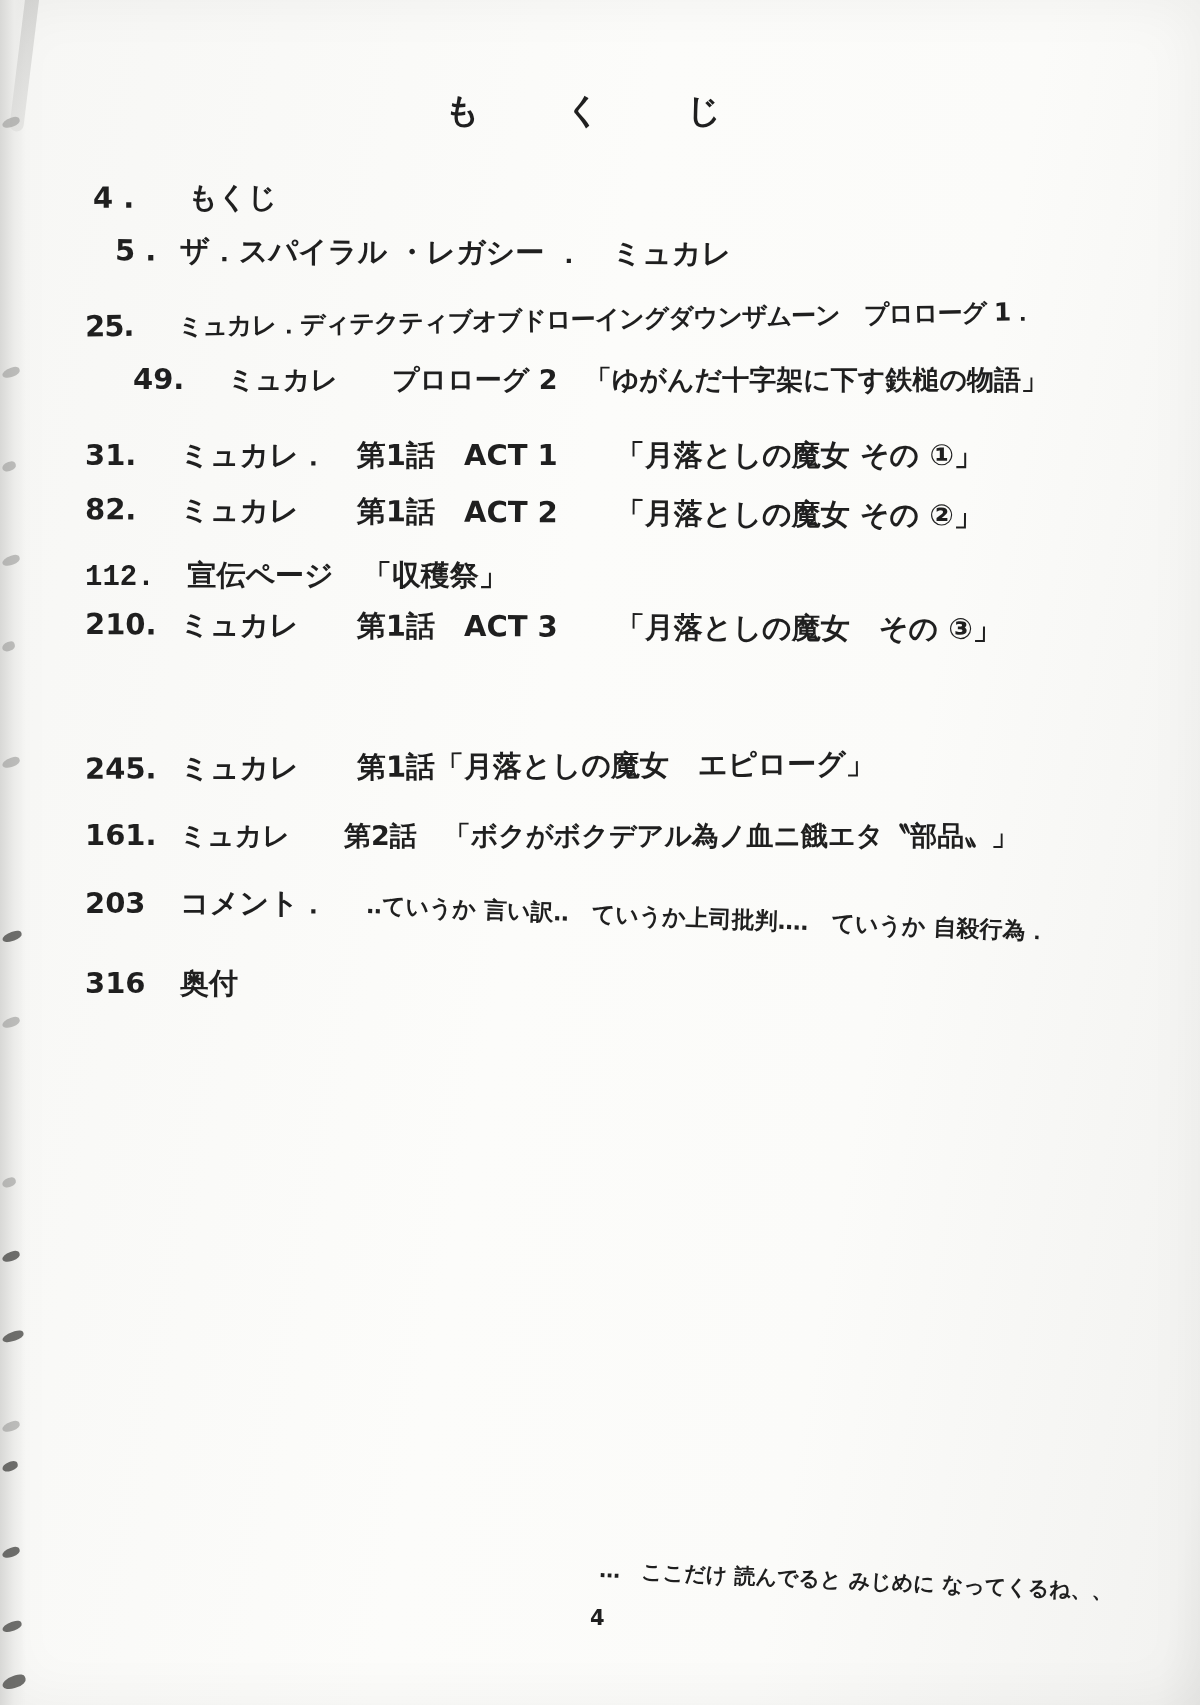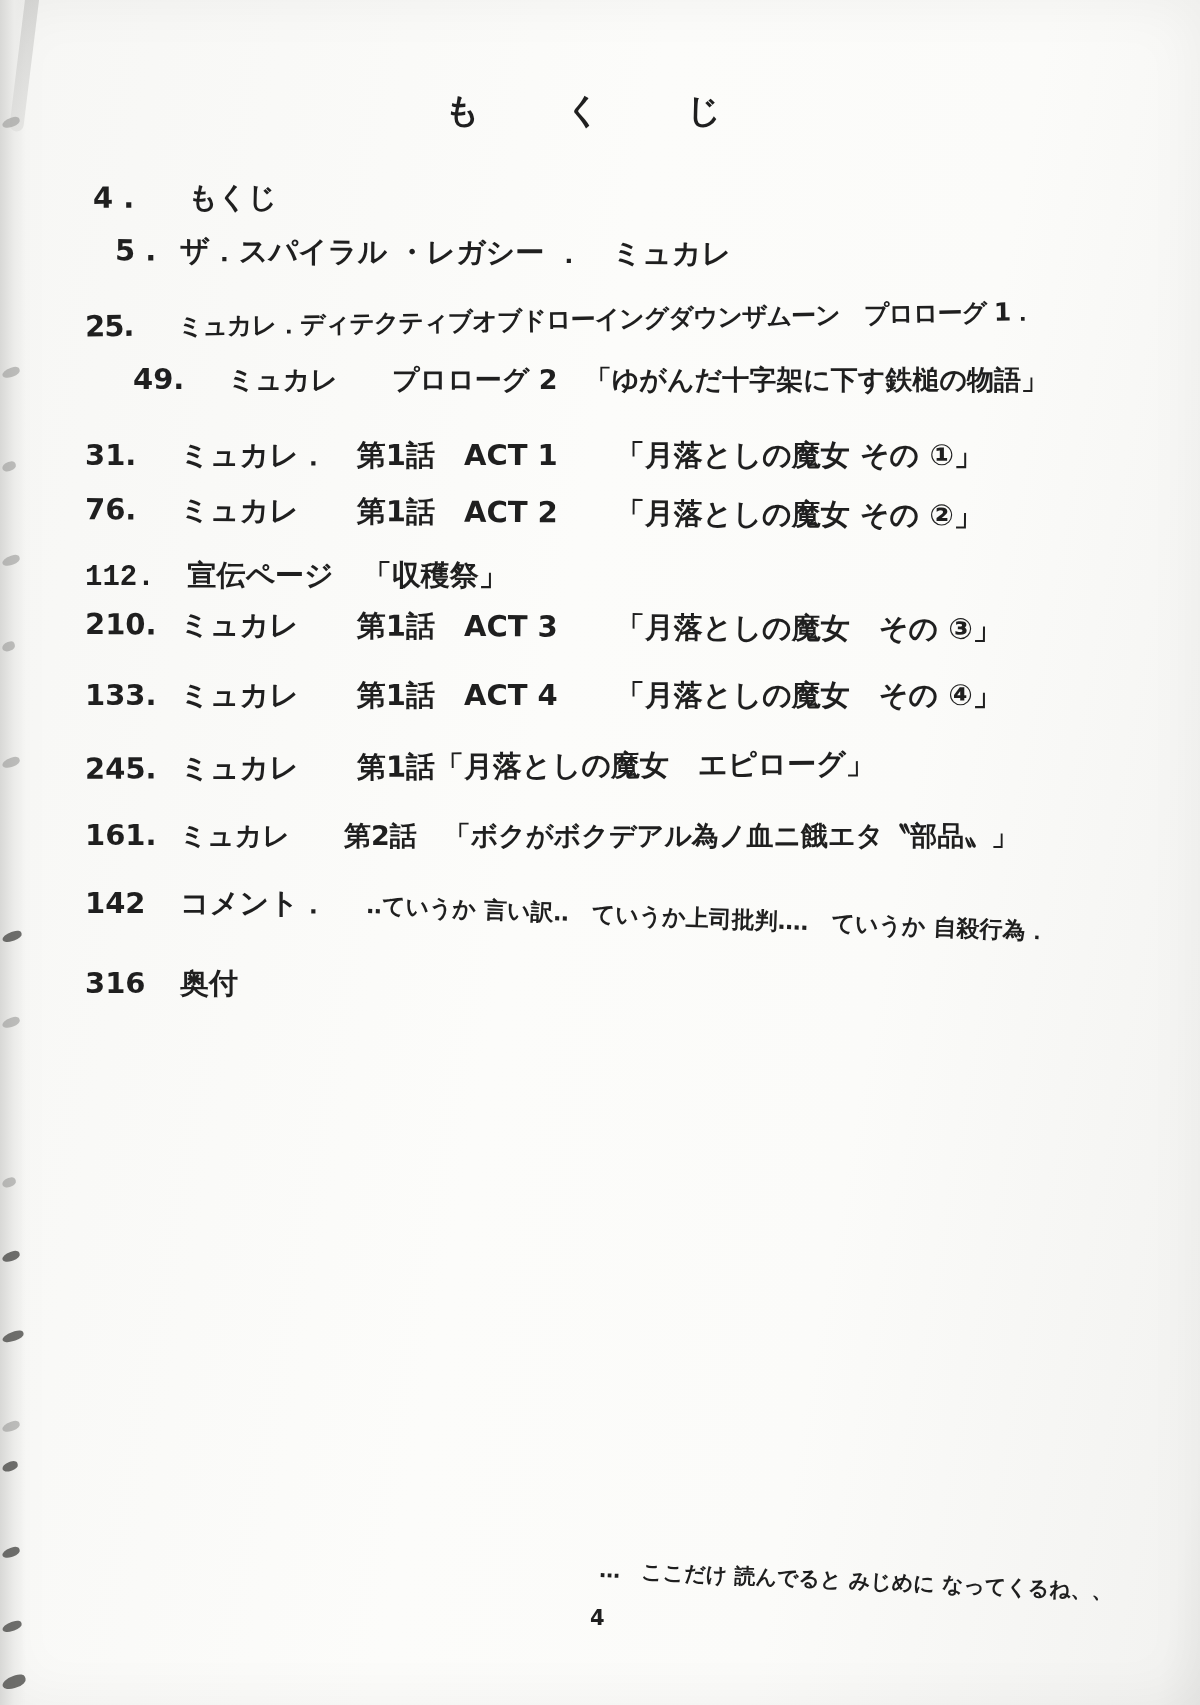--- a/index.html
+++ b/index.html
@@ -97,51 +97,47 @@
     <span class="num" style="font-size:29px;">49.</span>
     <span class="txt">ミュカレ　　プロローグ 2　「ゆがんだ十字架に下す鉄槌の物語」</span>
   </div>
 
   <div class="row" style="top:436px;">
     <span class="num">31.</span>
     <span class="txt">ミュカレ．　第1話　ACT 1　　「月落としの魔女 その ①」</span>
   </div>
 
   <div class="row" style="top:494px; transform:rotate(0.4deg);">
-    <span class="num">76.</span>
+    <span class="num">82.</span>
     <span class="txt">ミュカレ　　第1話　ACT 2　　「月落としの魔女 その ②」</span>
   </div>
 
   <div class="row" style="top:556px;font-family:Liberation Mono, monospace;">
     <span class="num">112.</span>
     <span class="txt">宣伝ページ　「収穫祭」</span>
   </div>
 
   <div class="row" style="top:608px; transform:rotate(0.3deg);">
     <span class="num">210.</span>
     <span class="txt">ミュカレ　　第1話　ACT 3　　「月落としの魔女　その ③」</span>
   </div>
 
-  <div class="row" style="top:676px;">
-    <span class="num">133.</span>
-    <span class="txt">ミュカレ　　第1話　ACT 4　　「月落としの魔女　その ④」</span>
-  </div>
 
   <div class="row" style="top:746px; transform:rotate(-0.4deg);">
     <span class="num">245.</span>
     <span class="txt">ミュカレ　　第1話「月落としの魔女　エピローグ」</span>
   </div>
 
   <div class="row" style="top:818px; font-size:27px;">
     <span class="num" style="font-size:29px;">161.</span>
     <span class="txt">ミュカレ　　第2話　「ボクがボクデアル為ノ血ニ餓エタ〝部品〟」</span>
   </div>
 
   <div class="row" style="top:884px;">
-    <span class="num">142</span>
+    <span class="num">203</span>
     <span class="txt">コメント．</span>
     <span class="note">‥ていうか 言い訳‥　ていうか上司批判‥‥　ていうか 自殺行為．</span>
   </div>
 
   <div class="row" style="top:964px;">
     <span class="num">316</span>
     <span class="txt">奥付</span>
   </div>
 
   <div class="footnote">…　ここだけ 読んでると みじめに なってくるね、、</div>

